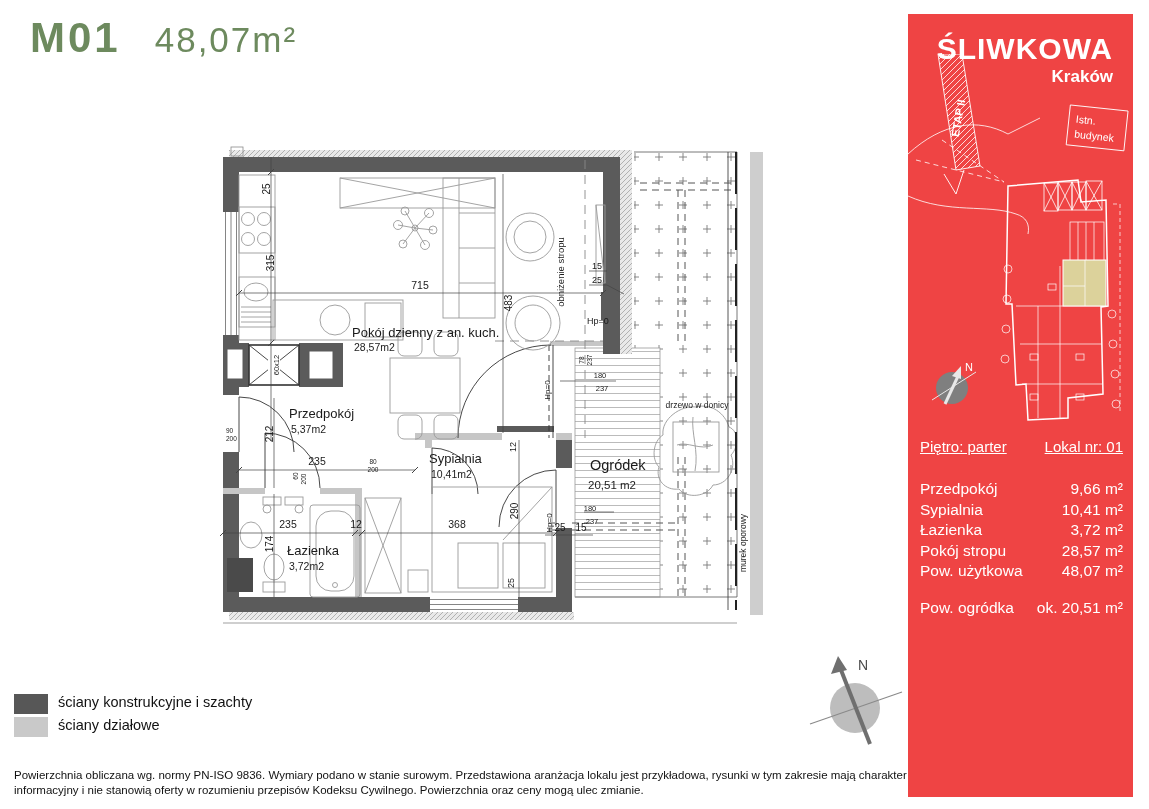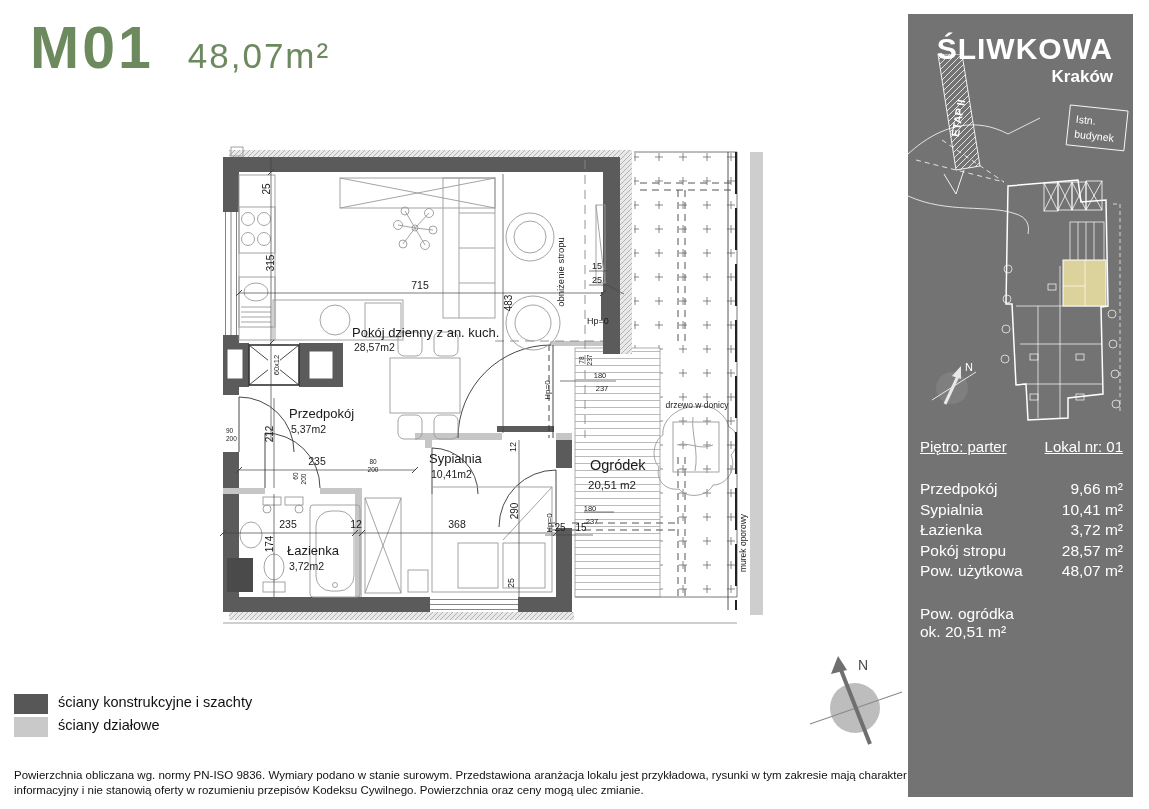--- a/index.html
+++ b/index.html
@@ -1,44 +1,44 @@
 <!DOCTYPE html>
 <html><head>
 <meta charset="utf-8">
 <style>
   html,body{margin:0;padding:0;background:#fff;}
   .page{position:relative;width:1149px;height:809px;background:#fff;overflow:hidden;
         font-family:"Liberation Sans", sans-serif;}
   
   .header{position:absolute;left:30px;top:14px;display:flex;align-items:baseline;gap:34px;color:#6d8a5e;}
-  .unit-code{font-size:59px;font-weight:bold;letter-spacing:3px;}
+  .unit-code{font-size:42px;font-weight:bold;letter-spacing:3px;}
   .unit-area{font-size:35px;font-weight:400;letter-spacing:2px;}
   
   .plan{position:absolute;left:215px;top:145px;width:560px;height:490px;}
   .plan svg text{font-family:"Liberation Sans", sans-serif;fill:#1a1a1a;}
   
   .legend{position:absolute;left:14px;top:694px;}
   .legend-row{display:flex;align-items:flex-start;gap:10px;height:23px;}
   .legend-swatch{width:34px;height:20px;}
   .legend-label{font-size:14.5px;color:#111;}
   
   .compass-main{position:absolute;left:800px;top:648px;}
   
   .disclaimer{position:absolute;left:14px;top:768px;width:896px;font-size:11.5px;line-height:15px;color:#111;}
   
-  .sidebar{position:absolute;left:908px;top:14px;width:225px;height:783px;background:#737373;color:#fff;}
+  .sidebar{position:absolute;left:908px;top:14px;width:225px;height:783px;background:#ef4444;color:#fff;}
   .brand{margin-top:18px;padding-right:20px;text-align:right;font-size:30px;font-weight:bold;letter-spacing:1px;}
   .brand-city{padding-right:20px;text-align:right;font-size:17px;font-weight:bold;margin-top:1px;padding-left:11px;}
   .siteplan{position:absolute;left:0;top:40px;}
   .siteplan text{font-family:"Liberation Sans", sans-serif;}
   .floor-row{position:absolute;left:12px;right:10px;top:424px;display:flex;justify-content:space-between;font-size:15px;text-decoration:underline;}
   .rooms-table{position:absolute;left:12px;right:10px;top:466px;font-size:15.5px;}
   .room-row{display:flex;justify-content:space-between;height:20.5px;align-items:baseline;}
   .room-row.total{font-weight:normal;}
-  .room-row.garden-row{margin-top:22px;flex-direction:column;}
+  .room-row.garden-row{margin-top:16px;}
 </style>
 </head>
 <body>
 
 <div class="page">
 
   <div class="header">
     <span class="unit-code">M01</span>
     <span class="unit-area">48,07m²</span>
   </div>

